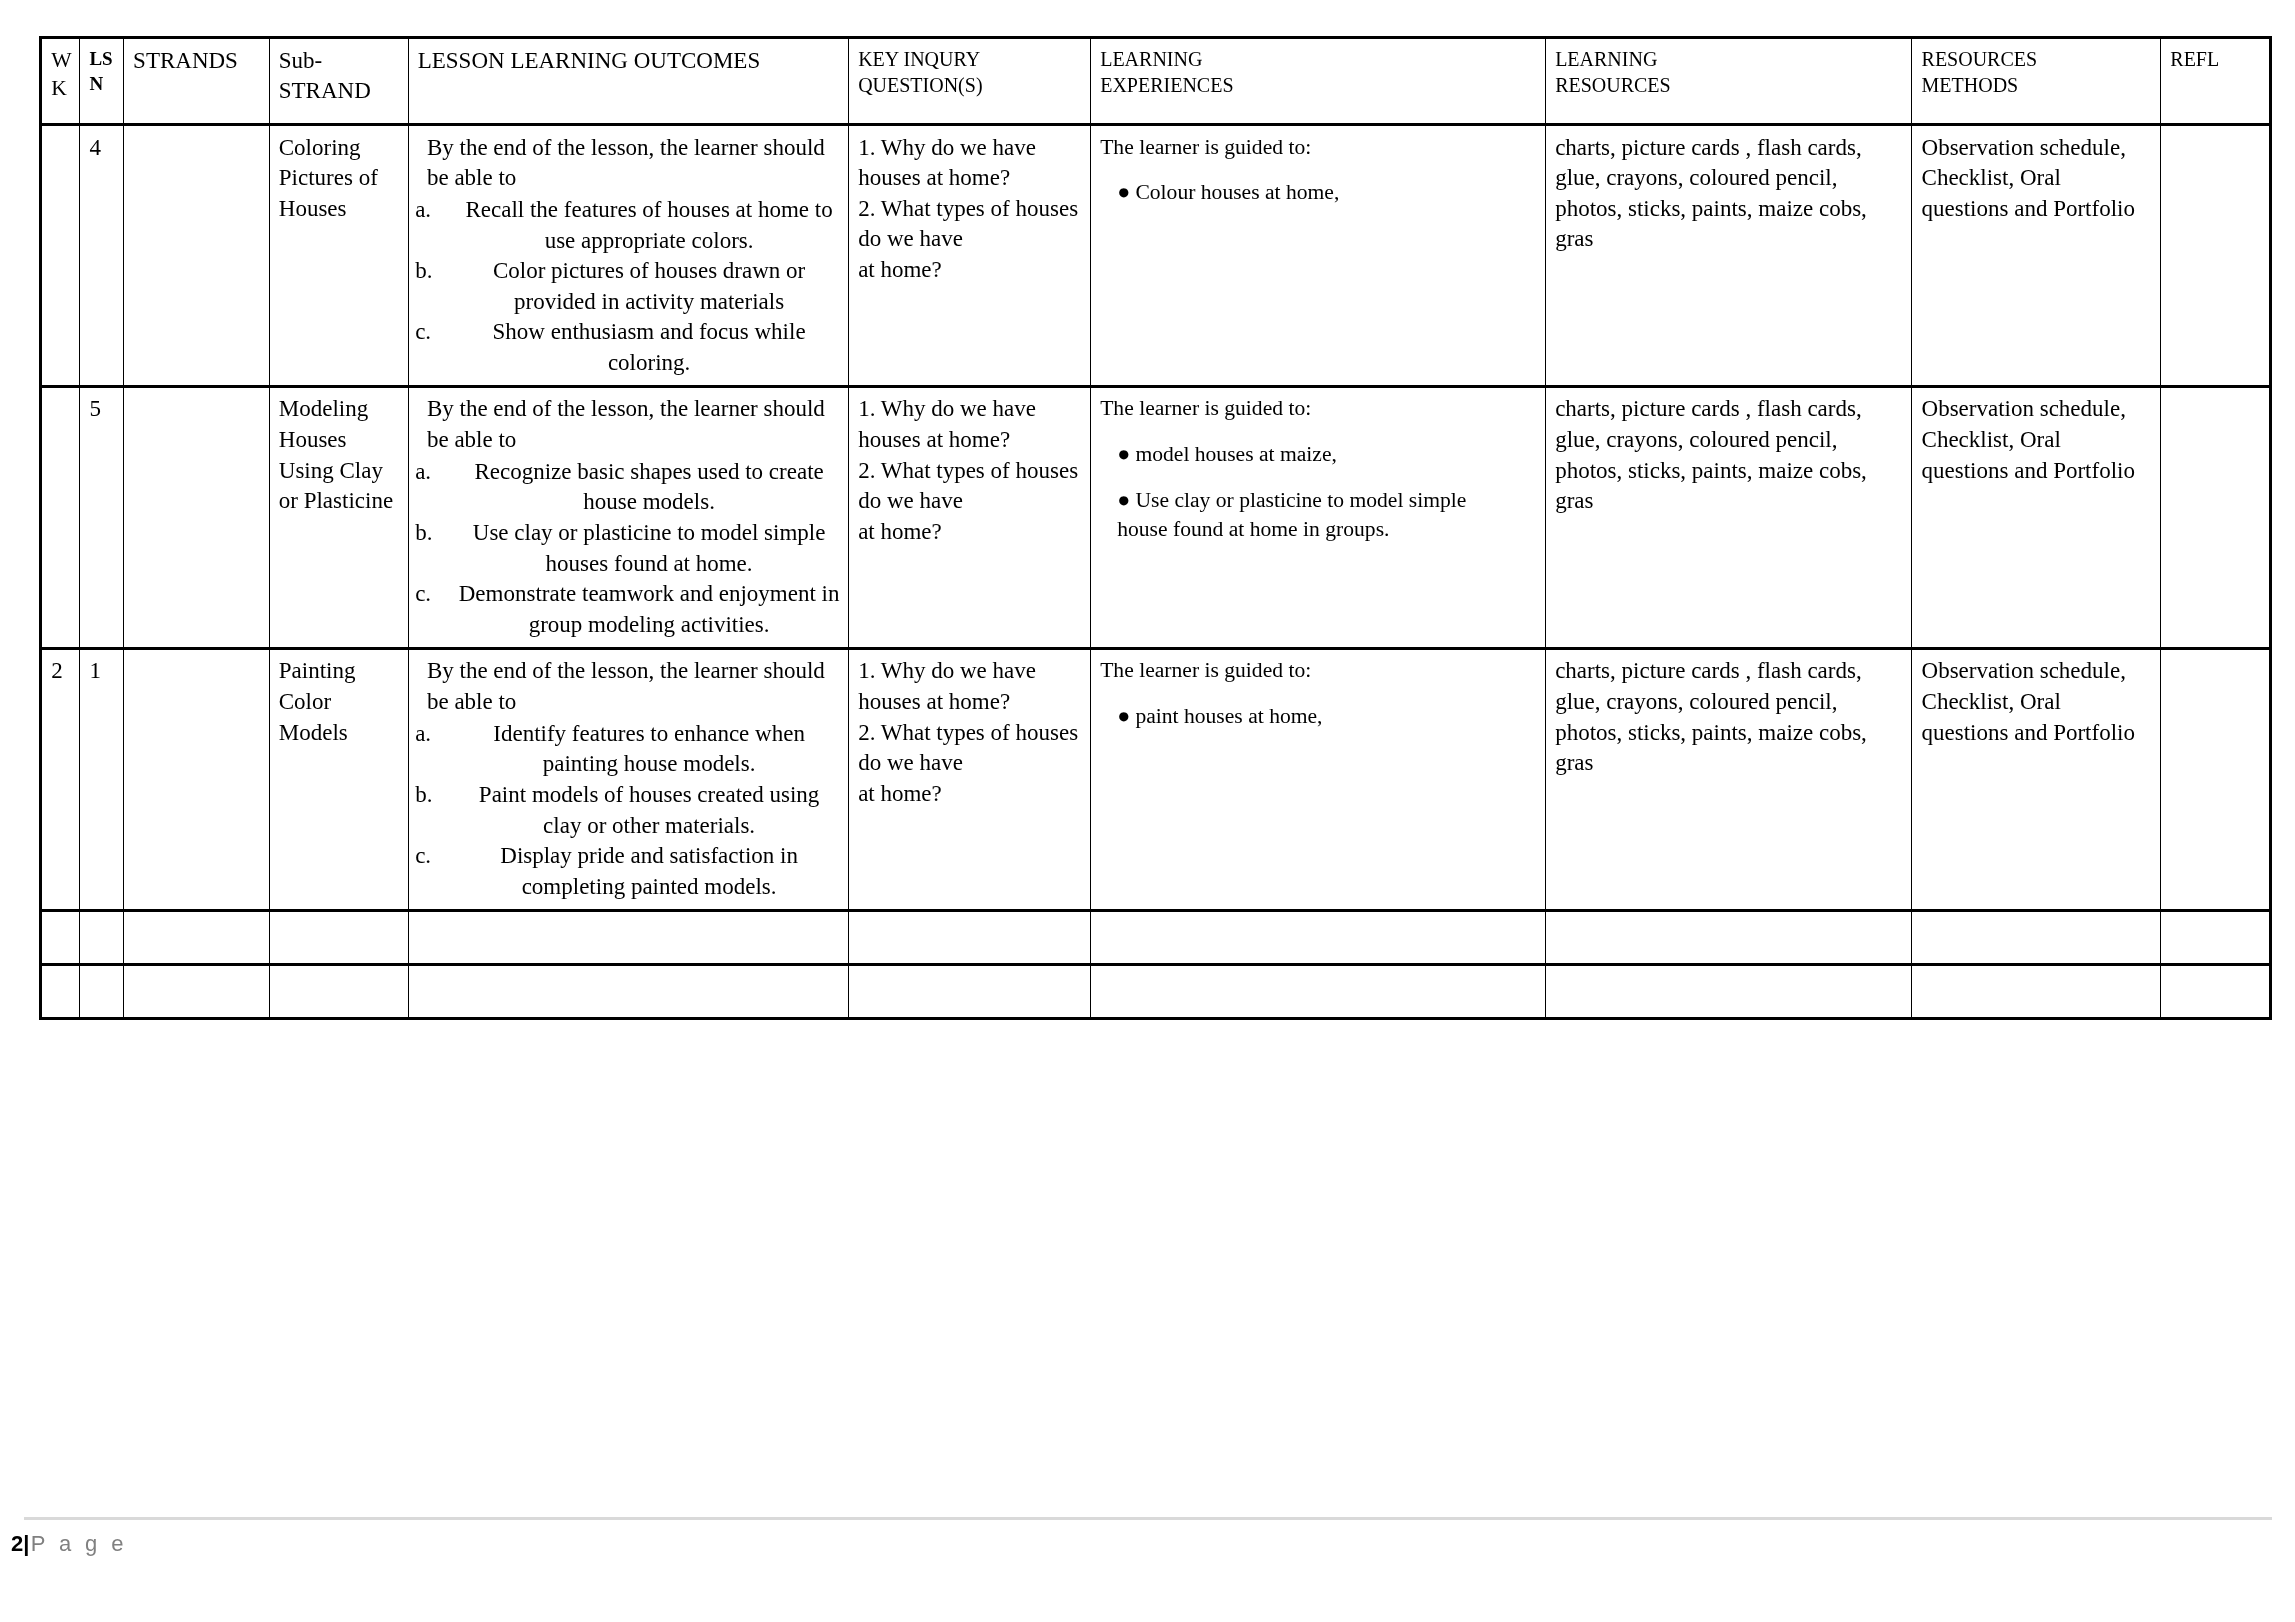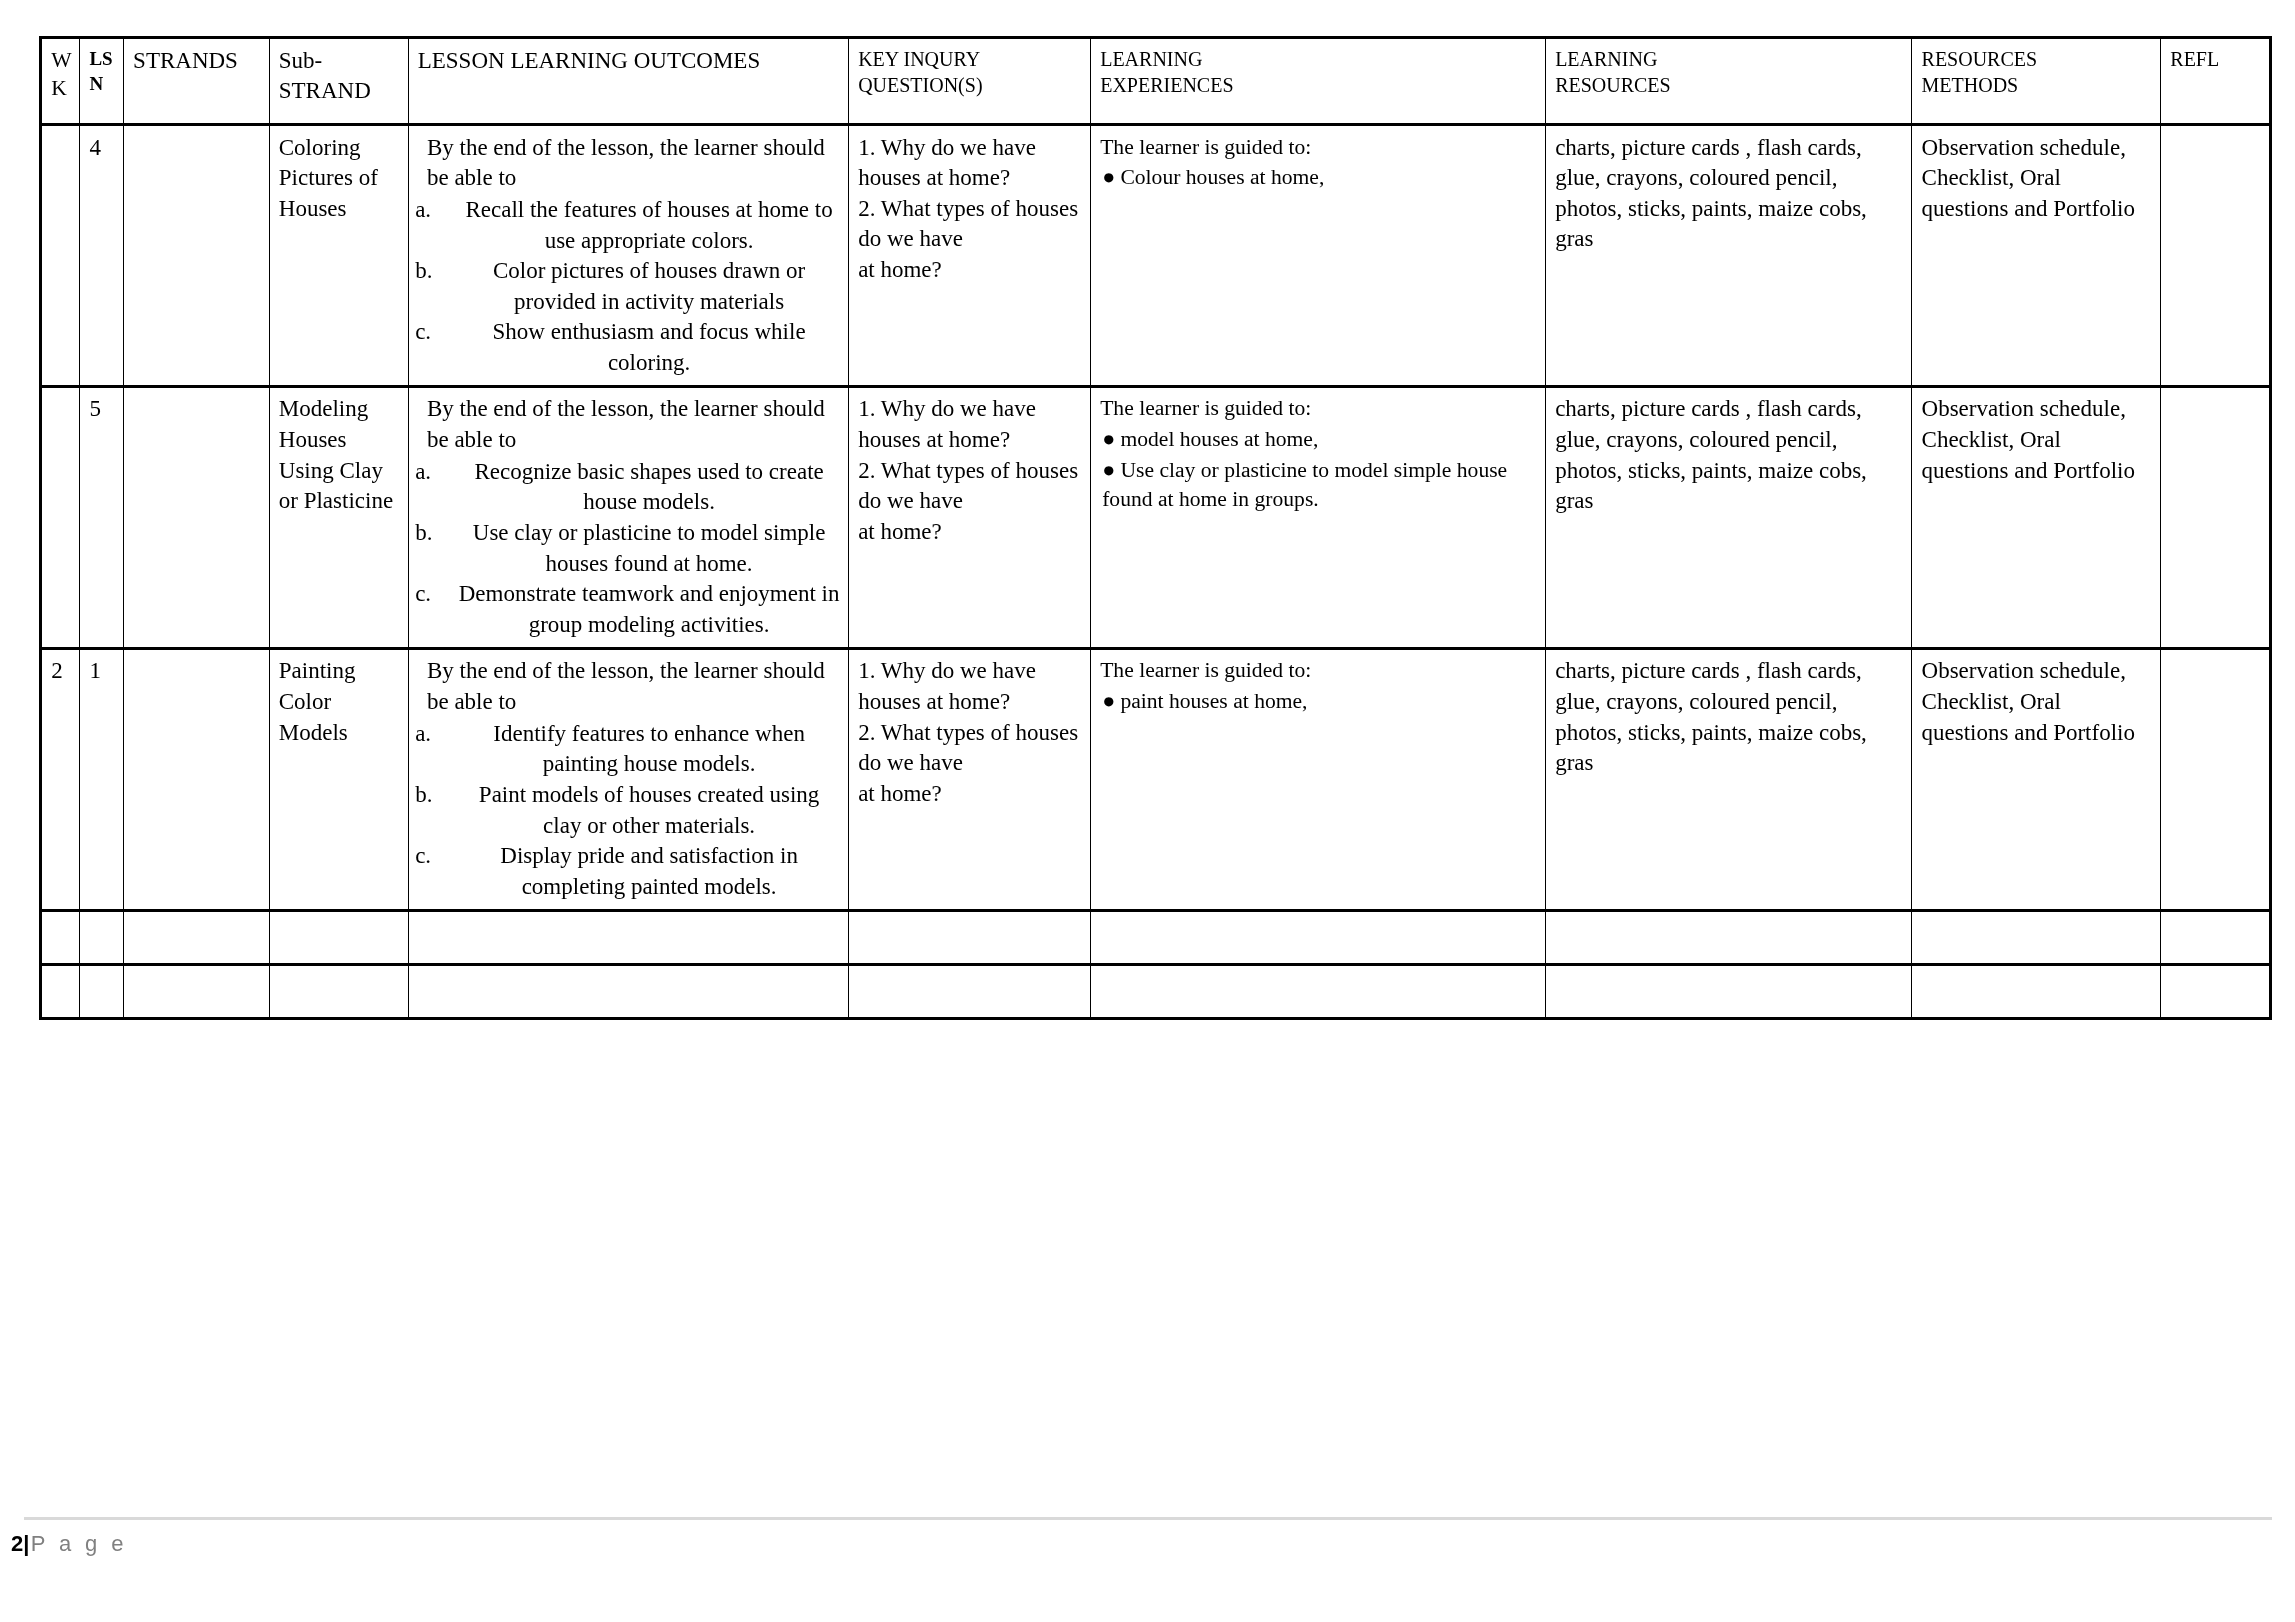--- a/index.html
+++ b/index.html
@@ -94,21 +94,21 @@
     padding: 0;
   }
   .outcome-list .marker {
     flex: 0 0 43px;
     margin-left: -2.6px;
   }
   .outcome-list .otext { flex: 1 1 auto; text-align: center; }
 
   .exp-intro { margin: 0 0 1.3px 0; font-size: 21.6px; }
   .exp-list { list-style: none; margin: 0; padding: 0; font-size: 21.6px; }
-  .exp-list li { margin: 2px; padding: 0; font-family: Liberation Serif, serif; }
+  .exp-list li { margin: 17px; padding: 0; font-family: Liberation Serif, serif; }
   .exp-list .dot { margin-right: 5.2px; }
 
   .kiq-line { margin: 0; }
   .res-text { margin: 0; }
   .asm-text { margin: 0; }
   .sub-text { margin: 0; }
 
   .cell-nowrap-num { text-align: left; padding-left: 10.5px; font-size: 23px; }
 
   tr.blank-row td { height: 38px; }
@@ -260,21 +260,21 @@
             </ul>
           </td>
           <td>
             <p class="kiq-line">1. Why do we have houses at home?</p>
             <p class="kiq-line">2. What types of houses do we have</p>
             <p class="kiq-line">at home?</p>
           </td>
           <td>
             <p class="exp-intro">The learner is guided to:</p>
             <ul class="exp-list">
-              <li><span class="dot">●</span><span>model houses at home,</span></li>
+              <li><span class="dot">●</span><span>model houses at maize,</span></li>
               <li><span class="dot">●</span><span>Use clay or plasticine to model simple house found at home in groups.</span></li>
             </ul>
           </td>
           <td>
             <p class="res-text">charts, picture cards , flash cards, glue, crayons, coloured pencil, photos, sticks, paints, maize cobs, gras</p>
           </td>
           <td>
             <p class="asm-text">Observation schedule, Checklist, Oral questions and Portfolio</p>
           </td>
           <td></td>

